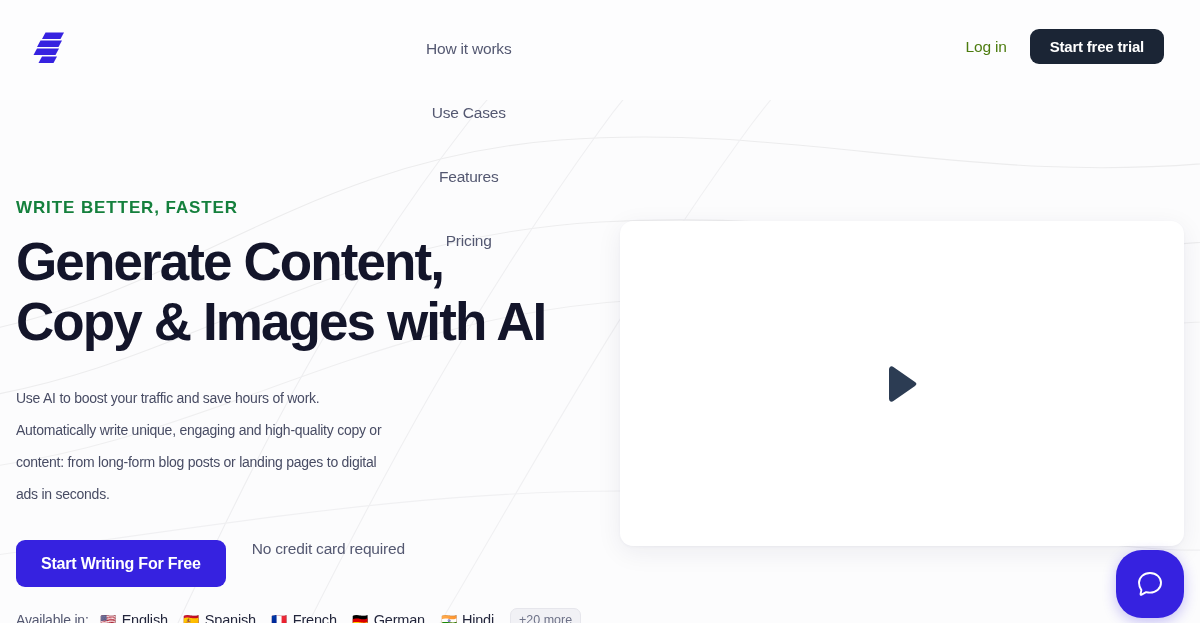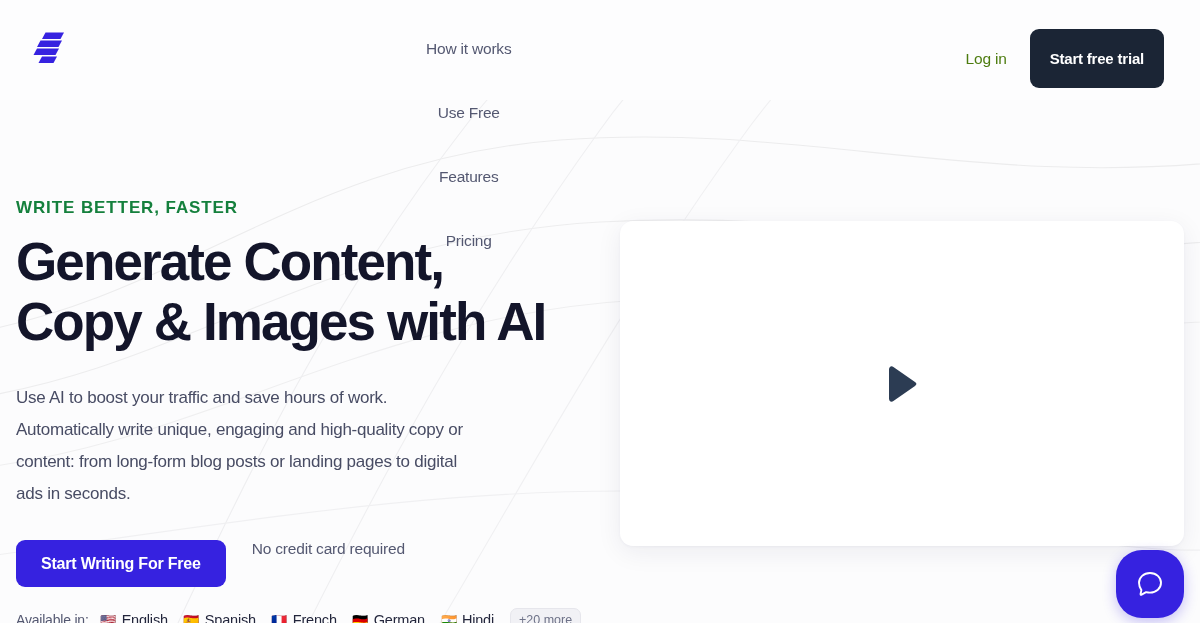--- a/index.html
+++ b/index.html
@@ -61,21 +61,21 @@
     display:flex; align-items:center; gap:23px;
   }
   .login-link {
     font-size:15.5px; color:#4d7c0f; letter-spacing:-0.2px;
     text-decoration:none; cursor:pointer; white-space:nowrap;
   }
   .trial-btn {
     background:#1b2535; color:#fff;
     font-size:15px; font-weight:700; letter-spacing:-0.2px;
     border:none; border-radius:9px;
-    padding:0 20px; height:59px;
+    padding:0 20px; height:35px;
     display:flex; align-items:center; justify-content:center;
     cursor:pointer; white-space:nowrap;
     font-family:"Liberation Sans", sans-serif;
   }
 
   
   .hero-left {
     position:absolute; left:16px; top:198px;
     width:560px; z-index:10;
   }
@@ -85,21 +85,21 @@
     margin-bottom:14px;
   }
   .headline {
     font-size:53px; line-height:60px;
     font-weight:700; letter-spacing:-1.9px;
     color:#13152a;
     white-space:pre-line;
   }
   .subcopy {
     margin-top:30px;
-    font-size:17px; line-height:32px;
+    font-size:14px; line-height:32px;
     color:#484c64; letter-spacing:-0.25px;
     max-width:512px;
     white-space:pre-line;
   }
 
   .cta-row {
     margin-top:30px;
     display:flex; align-items:flex-start; gap:26px;
   }
   .cta-btn {
@@ -187,21 +187,21 @@
           <path d="M12.5 2.5 L31 2.5 L27.5 9 L9 9 Z"></path>
           <path d="M7.5 10.5 L29 10.5 L25.5 17 L4 17 Z"></path>
           <path d="M4 18.5 L26 18.5 L22.5 25 L0.5 25 Z"></path>
           <path d="M9 26.5 L24 26.5 L20.5 33 L5.5 33 Z"></path>
         </g>
       </svg>
     </a>
 
     <nav class="nav">
       <a class="nav-link" href="#">How it works</a>
-      <a class="nav-link" href="#">Use Free</a>
+      <a class="nav-link" href="#">Use Cases</a>
       <a class="nav-link" href="#">Features</a>
       <a class="nav-link" href="#">Pricing</a>
     </nav>
 
     <div class="header-actions">
       <a class="login-link" href="#">Log in</a>
       <button class="trial-btn">Start free trial</button>
     </div>
   </header>
 

